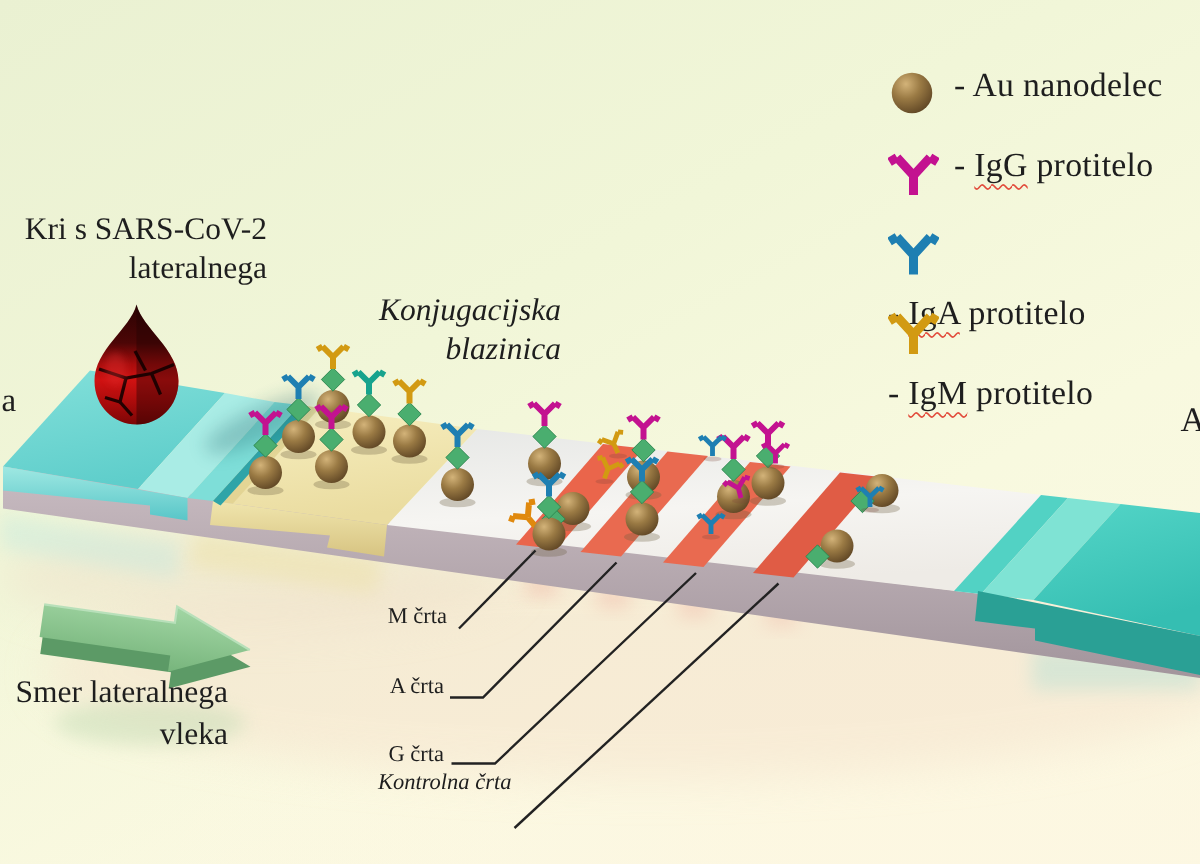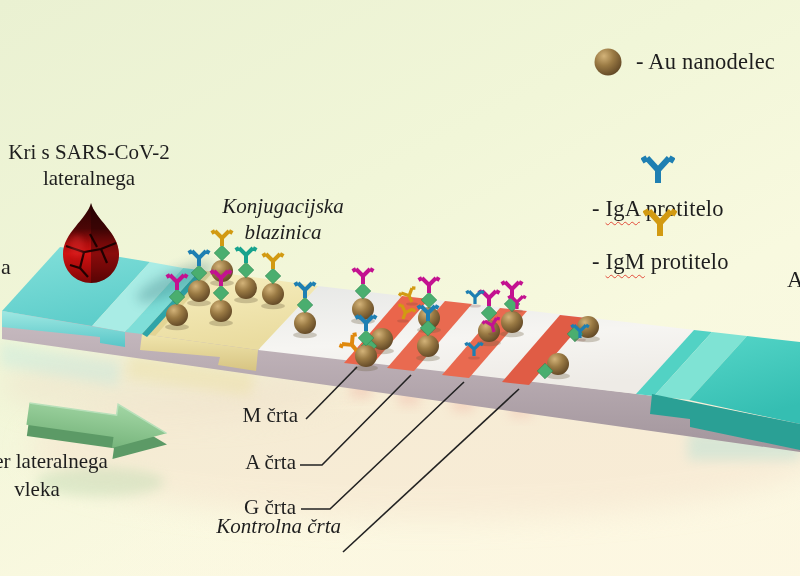--- a/index.html
+++ b/index.html
@@ -6,24 +6,24 @@
   #stage{
     position:relative;width:800px;height:576px;overflow:hidden;
     font-family:"Liberation Serif","DejaVu Serif",serif;color:#1e1e1e;
     background:
       radial-gradient(120% 85% at 80% 108%, rgba(253,247,226,.95), rgba(253,247,226,0) 62%),
       radial-gradient(150% 95% at 40% 118%, rgba(252,248,226,.9), rgba(252,248,226,0) 58%),
       linear-gradient(152deg,#eaf1d2 0%,#f1f6d8 38%,#f8f9df 66%,#fbf7e2 100%);
   }
   svg{display:block}
   #illustration{position:absolute;left:0;top:0;}
-  .lbl{position:absolute;text-align:center;font-size:21px;line-height:26px;white-space:nowrap;}
-  .line-lbl{position:absolute;font-size:21px;text-align:right;white-space:nowrap;}
+  .lbl{position:absolute;text-align:right;font-size:21px;line-height:26px;white-space:nowrap;}
+  .line-lbl{position:absolute;font-size:15px;text-align:right;white-space:nowrap;}
   .partial{position:absolute;font-size:22px;}
-  .legend-item{position:absolute;left:592px;display:flex;align-items:center;gap:10px;
+  .legend-item{position:absolute;left:592px;display:flex;align-items:flex-start;gap:10px;
     font-size:22.5px;white-space:nowrap;}
   .legend-item .txt{letter-spacing:.2px;}
   .wavy{text-decoration-line:underline;text-decoration-style:wavy;
     text-decoration-color:#e24b3b;text-decoration-thickness:1.3px;text-underline-offset:5px;}
 </style>
 </head>
 <body>
 
 <div id="stage">
 
@@ -360,20 +360,26 @@
   <div class="line-lbl" style="left:118px;width:178px;top:495px;">G črta</div>
   <div class="line-lbl" style="left:100px;width:241px;top:514px;font-style:italic;">Kontrolna črta</div>
 
   <div class="legend-item" style="top:44px;">
     <svg width="34" height="36" viewBox="0 0 34 36">
       <circle cx="16" cy="18" r="13.5" fill="url(#goldGrad)"></circle>
     </svg>
     <span class="txt"><span>- </span><span class="em0">Au</span><span> nanodelec</span></span>
   </div>
 
+  <div class="legend-item" style="top:97px;">
+    <svg width="34" height="36" viewBox="0 0 34 36">
+      <path d="M17,33 L17,20 M17,20 L6,8 M6,8 L1,11 M17,20 L28,8 M28,8 L33,11" fill="none" stroke-width="6" stroke="#c31290"></path>
+    </svg>
+    <span class="txt"><span>- </span><span class="em1 wavy">IgG</span><span> protitelo</span></span>
+  </div>
 
   <div class="legend-item" style="top:150px;flex-direction:column;">
     <svg width="34" height="36" viewBox="0 0 34 36">
       <path d="M17,33 L17,20 M17,20 L6,8 M6,8 L1,11 M17,20 L28,8 M28,8 L33,11" fill="none" stroke-width="6" stroke="#1e7fb2"></path>
     </svg>
     <span class="txt"><span>- </span><span class="em2 wavy">IgA</span><span> protitelo</span></span>
   </div>
 
   <div class="legend-item" style="top:203px;flex-direction:column;">
     <svg width="34" height="36" viewBox="0 0 34 36">

